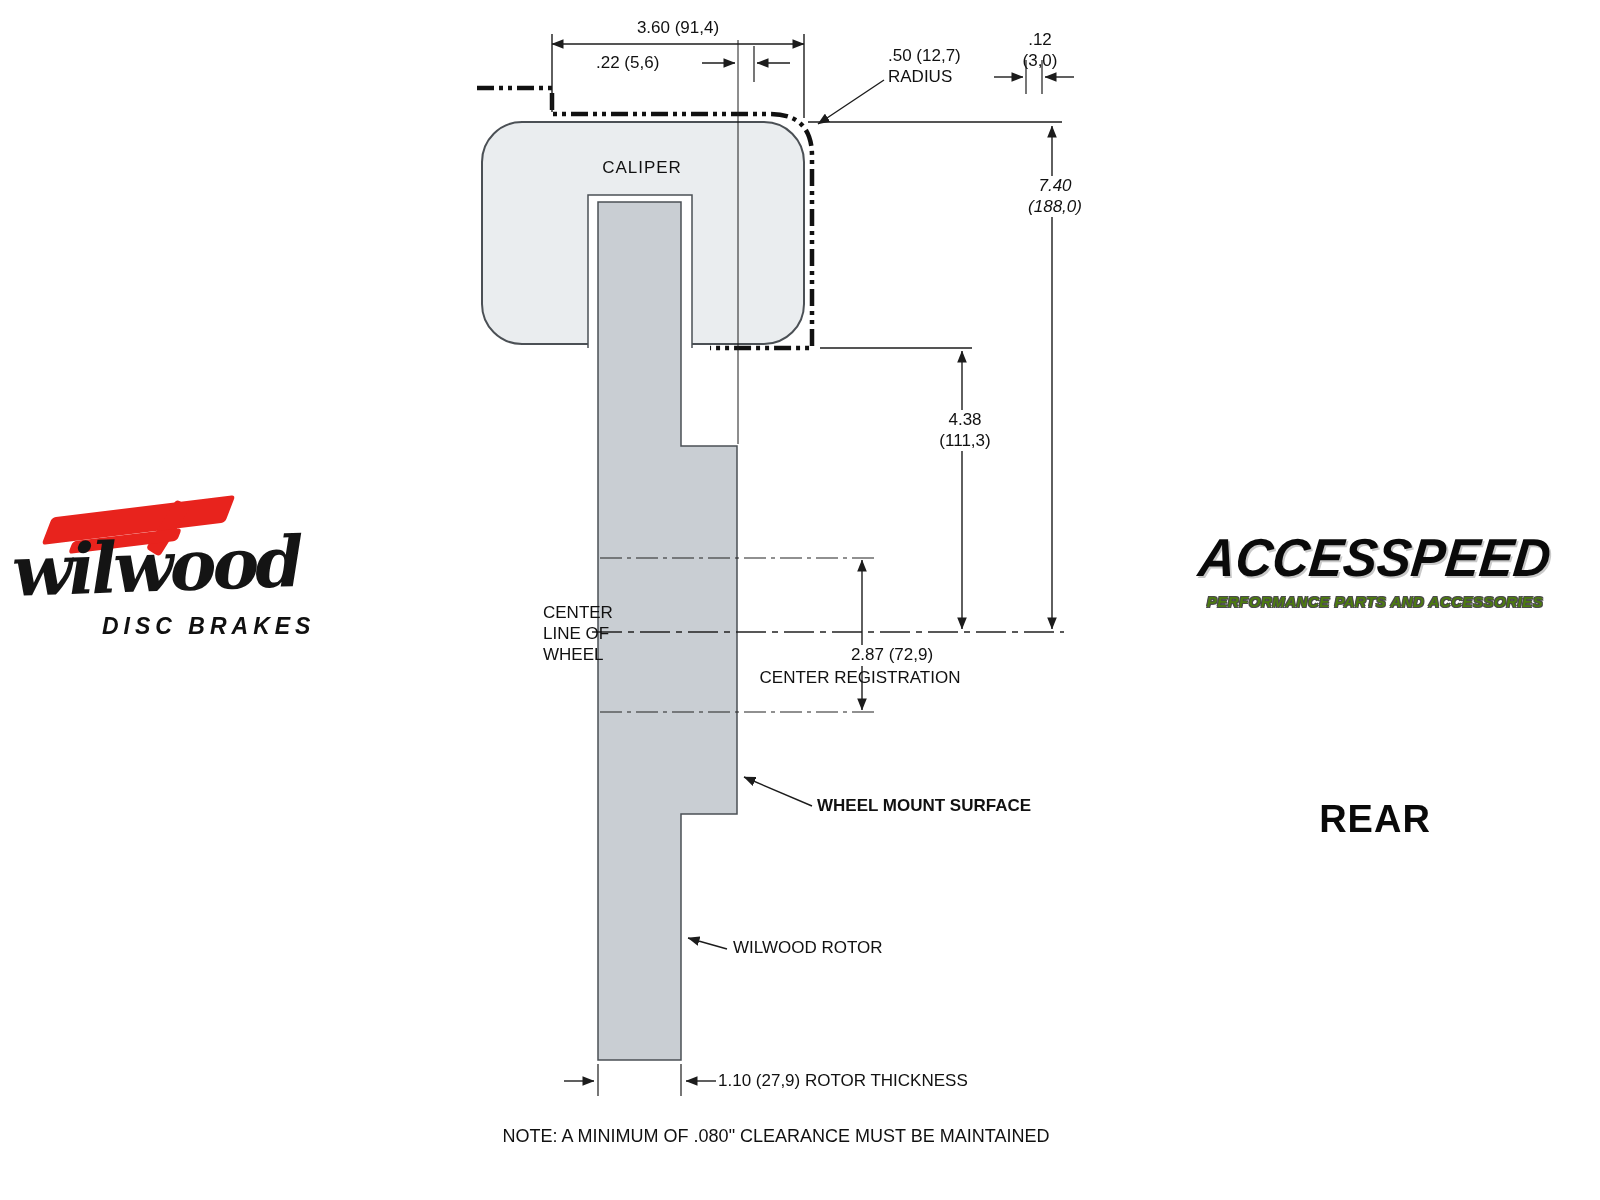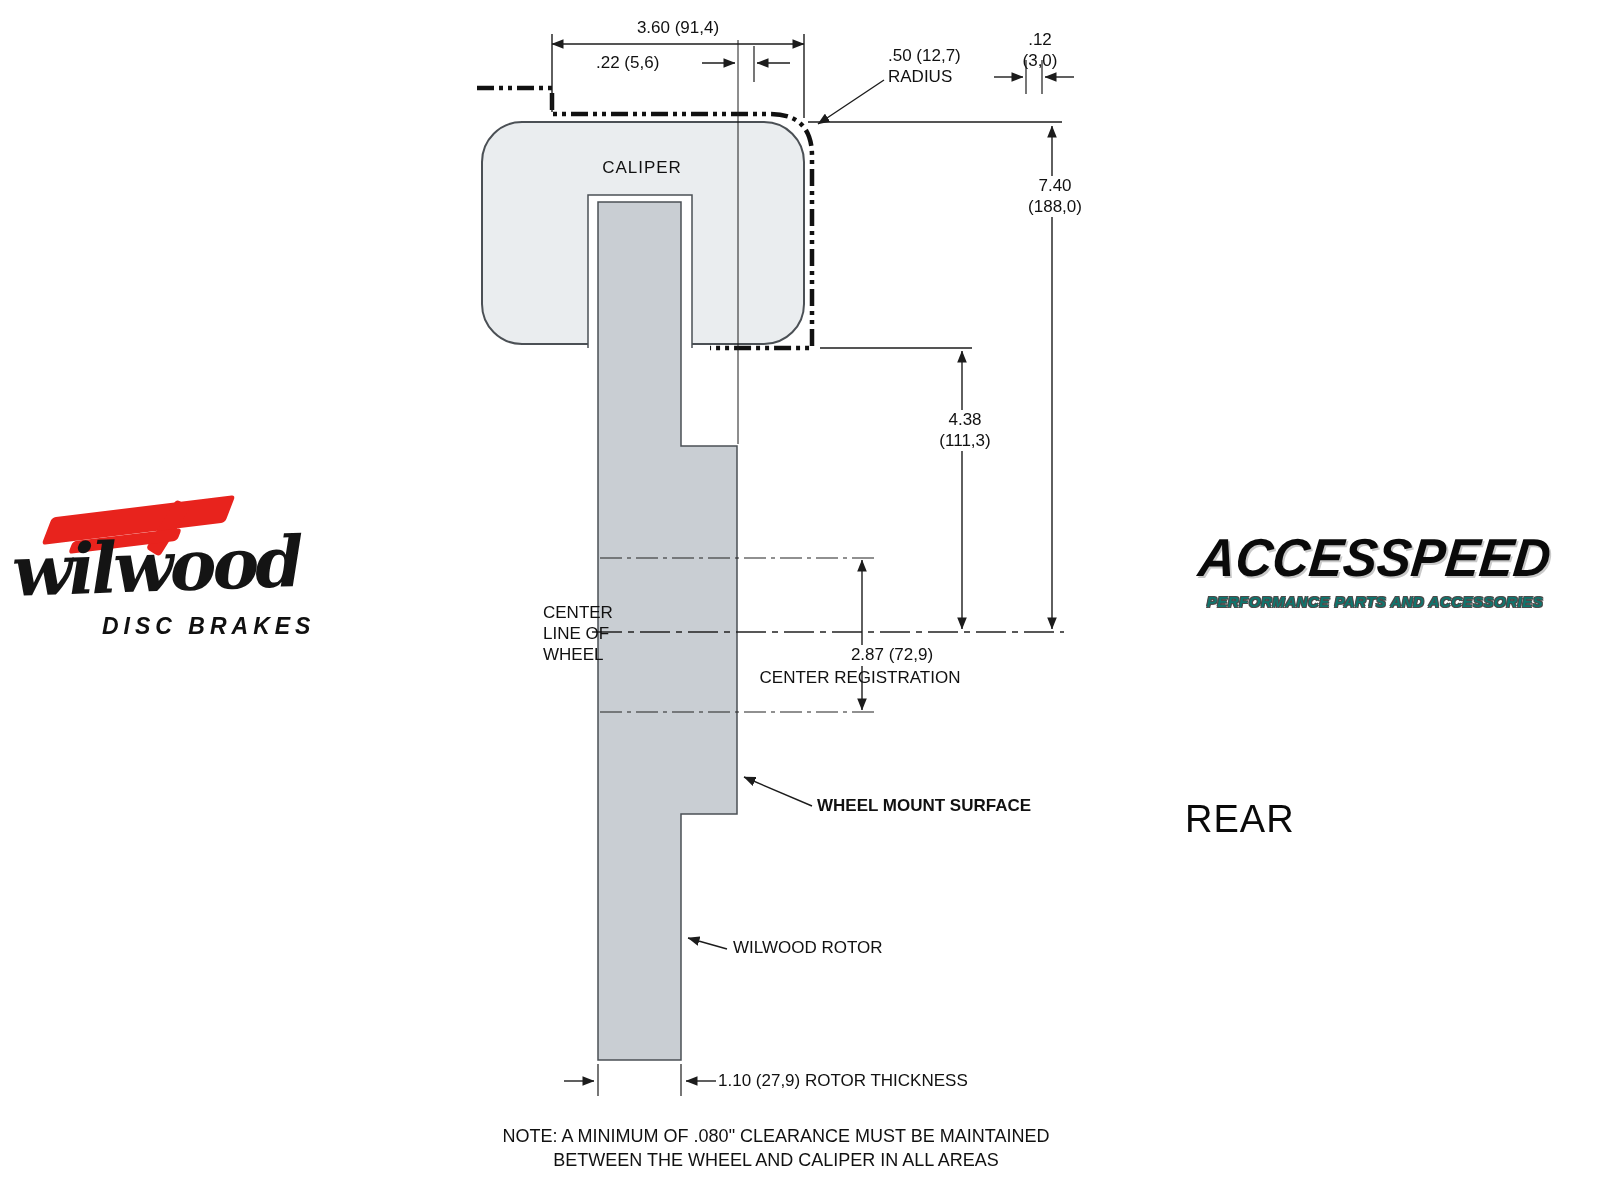--- a/index.html
+++ b/index.html
@@ -31,26 +31,26 @@
   }
   
   .accesspeed-wrap{position:absolute;left:1185px;top:528px;width:380px;text-align:center;}
   .accesspeed-title{
     font-style:italic;font-weight:900;font-size:51px;letter-spacing:0px;
     color:#0a0a0a;transform:skewX(-6deg) scaleY(1.05);display:inline-block;
     text-shadow:2px 2px 0 #c9c9c9;white-space:nowrap;
   }
   .accesspeed-sub{
     margin-top:6px;font-style:italic;font-weight:800;font-size:15px;letter-spacing:.5px;
-    color:#0f766e;white-space:nowrap;
+    color:#4d7c0f;white-space:nowrap;
     text-shadow:-1px -1px 0 #4a4a4a,1px -1px 0 #4a4a4a,-1px 1px 0 #4a4a4a,1px 1px 0 #4a4a4a;
   }
   .rear{
-    position:absolute;left:1185px;top:798px;width:380px;text-align:left;
-    font-weight:400;font-size:38px;letter-spacing:1px;color:#0a0a0a;
+    position:absolute;left:1185px;top:798px;width:380px;text-align:center;
+    font-weight:700;font-size:38px;letter-spacing:1px;color:#0a0a0a;
   }
 </style>
 </head>
 <body>
 
 <div id="stage">
 
   <svg class="diagram" width="1600" height="1200" viewBox="0 0 1600 1200">
     <defs>
       <marker id="arr" viewBox="0 0 10 8" refX="9.6" refY="4" markerWidth="12" markerHeight="9.6" orient="auto-start-reverse" markerUnits="userSpaceOnUse">
@@ -116,21 +116,21 @@
   <div class="lbl" style="left:888px;top:46px;">
     <div>.50 (12,7)</div>
     <div>RADIUS</div>
   </div>
 
   <div class="lbl center" style="left:1002px;top:30px;width:76px;">
     <div>.12</div>
     <div>(3,0)</div>
   </div>
 
-  <div class="lbl center whitebg" style="left:1004px;top:176px;width:96px;">
+  <div class="lbl center whitebg" style="left:1004px;top:176px;width:96px;font-style:italic;">
     <div>7.40</div>
     <div>(188,0)</div>
   </div>
 
   <div class="lbl center whitebg" style="left:914px;top:410px;width:96px;">
     <div>4.38</div>
     <div>(111,3)</div>
   </div>
 
   <div class="lbl center whitebg" style="left:771px;top:645px;width:236px;">2.87 (72,9)</div>
@@ -145,21 +145,20 @@
   </div>
 
   <div class="lbl" style="left:817px;top:796px;font-weight:bold;">WHEEL MOUNT SURFACE</div>
 
   <div class="lbl" style="left:733px;top:938px;">WILWOOD ROTOR</div>
 
   <div class="lbl" style="left:718px;top:1071px;">1.10 (27,9) ROTOR THICKNESS</div>
 
   <div class="lbl note center" style="left:470px;top:1124px;width:612px;">
     <div>NOTE: A MINIMUM OF .080" CLEARANCE MUST BE MAINTAINED</div>
-    <div>BETWEEN THE WHEEL AND CALIPER IN ALL AREAS</div>
   </div>
 
   <div class="wilwood-wrap">
     <div class="brush brush1" style="background-color: rgb(232, 35, 29);"></div>
     <div class="brush brush2" style="background-color: rgb(232, 35, 29);"></div>
     <div class="brush brush3" style="background-color: rgb(232, 35, 29);"></div>
     <div class="wilwood-script">wilwood</div>
     <div class="wilwood-sub">DISC BRAKES</div>
   </div>
 

